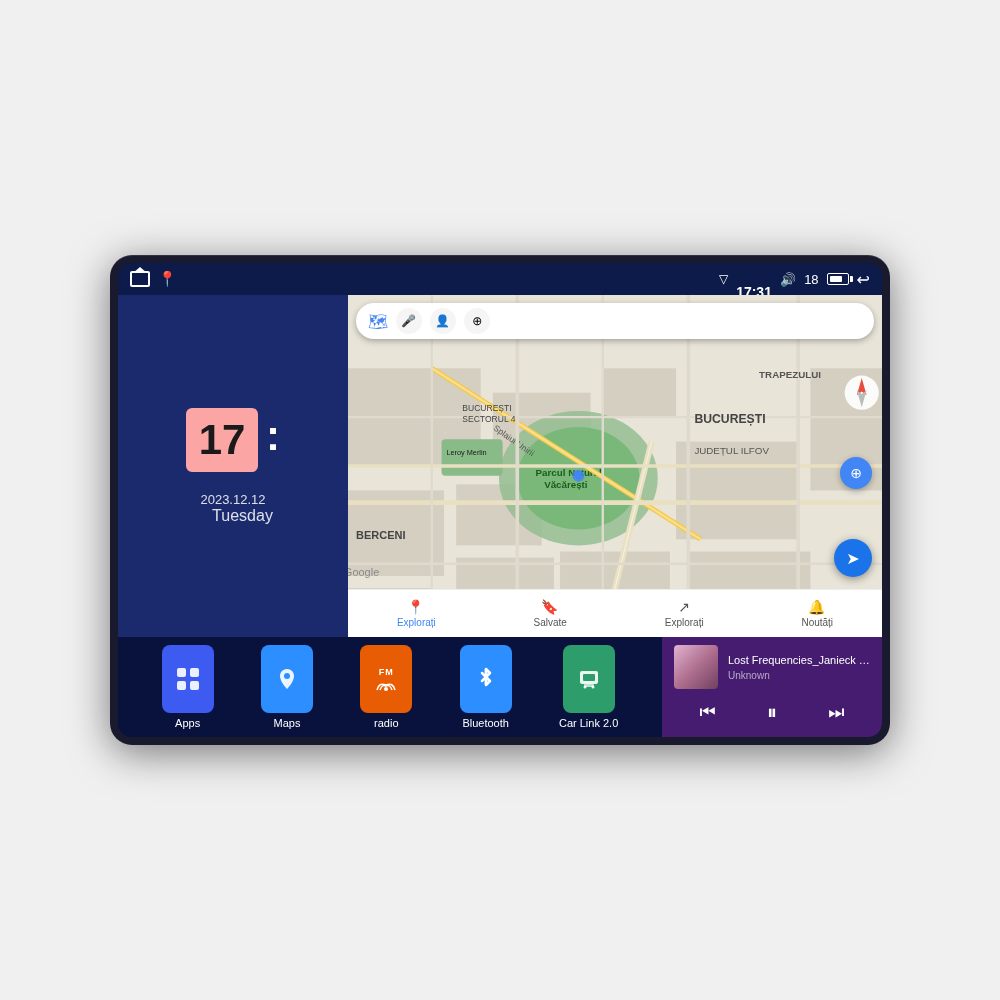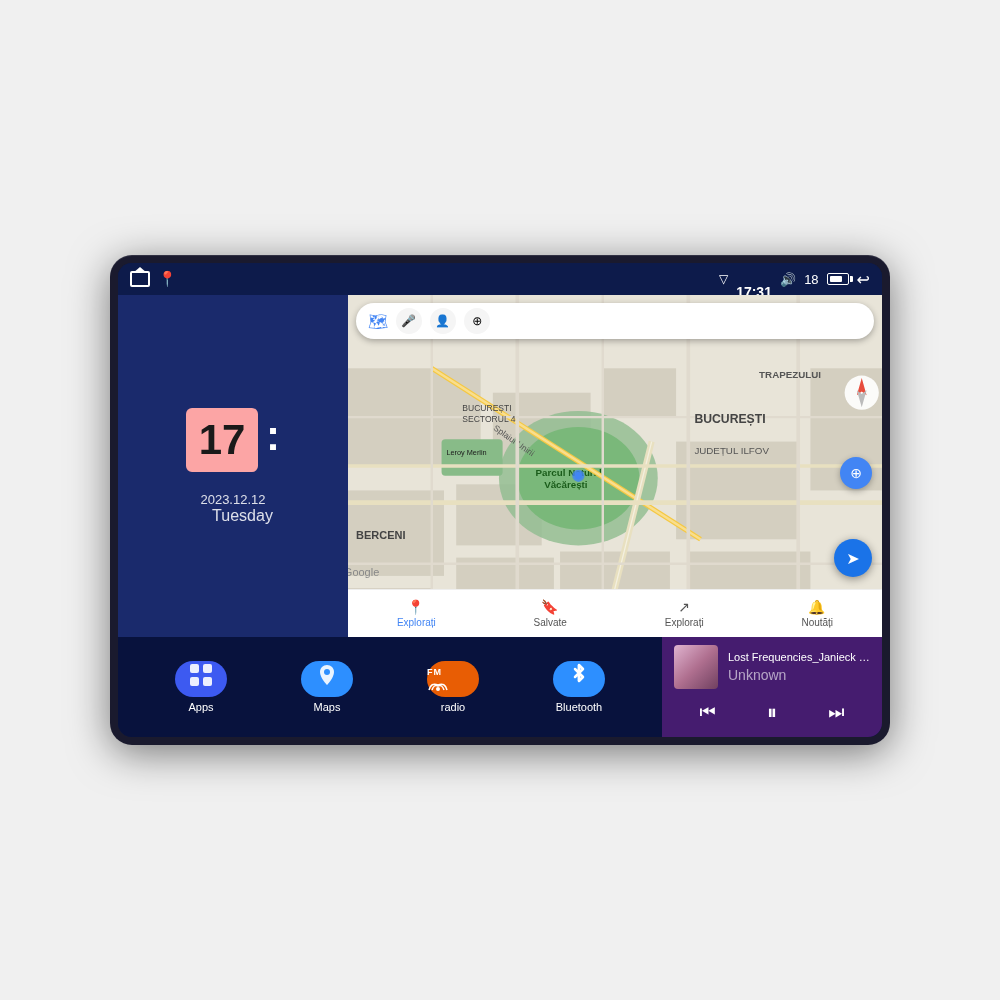--- a/index.html
+++ b/index.html
@@ -292,24 +292,24 @@
     .app-item {
       display: flex;
       flex-direction: column;
       align-items: center;
       gap: 4px;
       cursor: pointer;
     }
 
     .app-icon {
       width: 52px;
-      height: 36px;
-      border-radius: 20px;
-      display: flex;
-      align-items: flex-start;
+      height: 68px;
+      border-radius: 8px;
+      display: flex;
+      align-items: center;
       justify-content: center;
       font-size: 22px;
     }
 
     .app-label {
       font-size: 11px;
       color: white;
       text-align: right;
     }
 
@@ -359,21 +359,21 @@
     .music-title {
       font-size: 11px;
       color: white;
       white-space: nowrap;
       overflow: hidden;
       text-overflow: ellipsis;
       font-weight: 500;
     }
 
     .music-artist {
-      font-size: 14px;
+      font-size: 10px;
       color: rgba(255,255,255,0.6);
       margin-top: 4px;
     }
 
     .music-controls {
       display: flex;
       align-items: center;
       justify-content: space-around;
     }
 
@@ -605,20 +605,32 @@
           <div class="app-item">
             <div class="app-icon icon-bluetooth">
               <svg width="24" height="28" viewBox="0 0 24 28">
                 <path d="M8 8 L16 16 L12 20 L12 4 L16 8 L8 16" stroke="white" stroke-width="2.5" fill="none" stroke-linecap="round" stroke-linejoin="round"></path>
                 <path d="M12 20 L12 4" stroke="white" stroke-width="2.5" fill="none"></path>
               </svg>
             </div>
             <span class="app-label">Bluetooth</span>
           </div>
 
+          <div class="app-item">
+            <div class="app-icon icon-carlink">
+              <svg width="28" height="28" viewBox="0 0 28 28">
+                <rect x="5" y="6" width="18" height="13" rx="2" fill="white" opacity="0.9"></rect>
+                <rect x="8" y="9" width="12" height="7" rx="1" fill="#2d9e6b"></rect>
+                <rect x="9" y="19" width="10" height="3" rx="1" fill="white" opacity="0.7"></rect>
+                <circle cx="10" cy="22" r="1.5" fill="white" opacity="0.9"></circle>
+                <circle cx="18" cy="22" r="1.5" fill="white" opacity="0.9"></circle>
+              </svg>
+            </div>
+            <span class="app-label">Car Link 2.0</span>
+          </div>
         </div>
 
         <div class="music-panel">
           <div class="music-top">
             <div class="music-thumb">
               <div class="music-thumb-img"></div>
             </div>
             <div class="music-info">
               <div class="music-title">Lost Frequencies_Janieck Devy-...</div>
               <div class="music-artist">Unknown</div>

